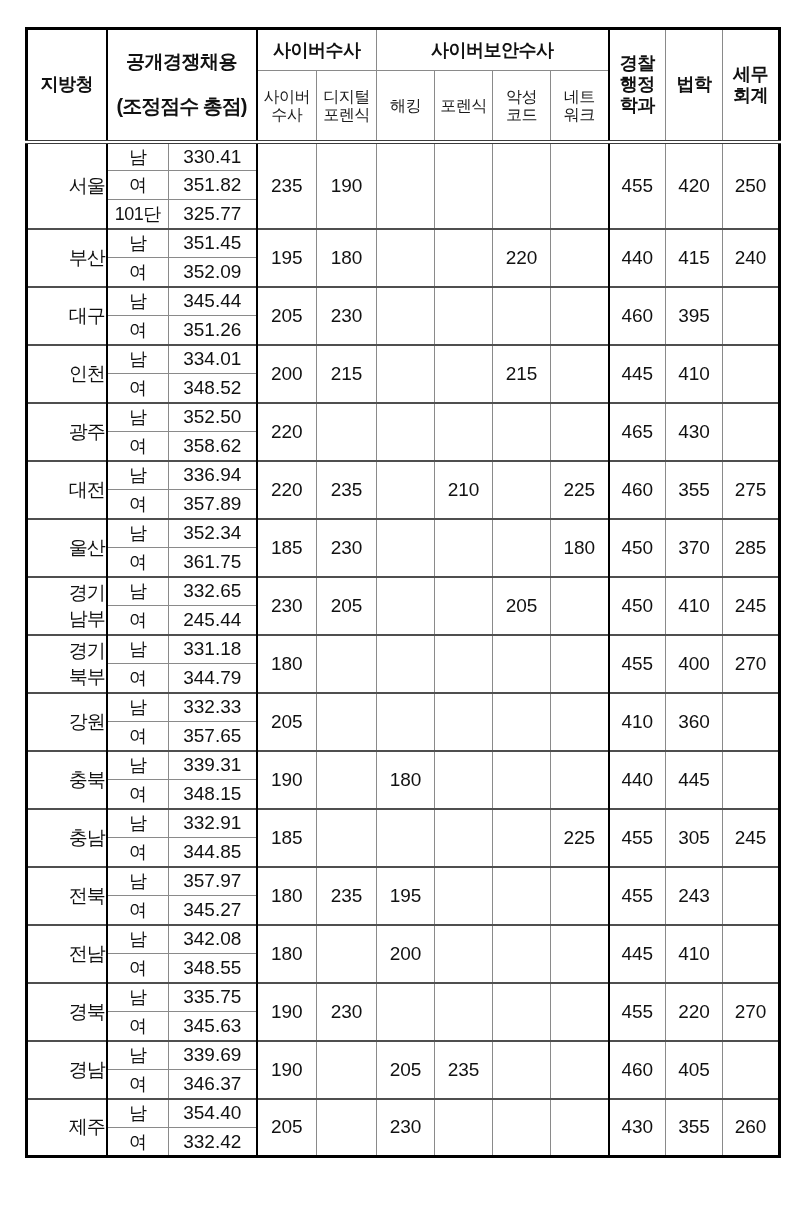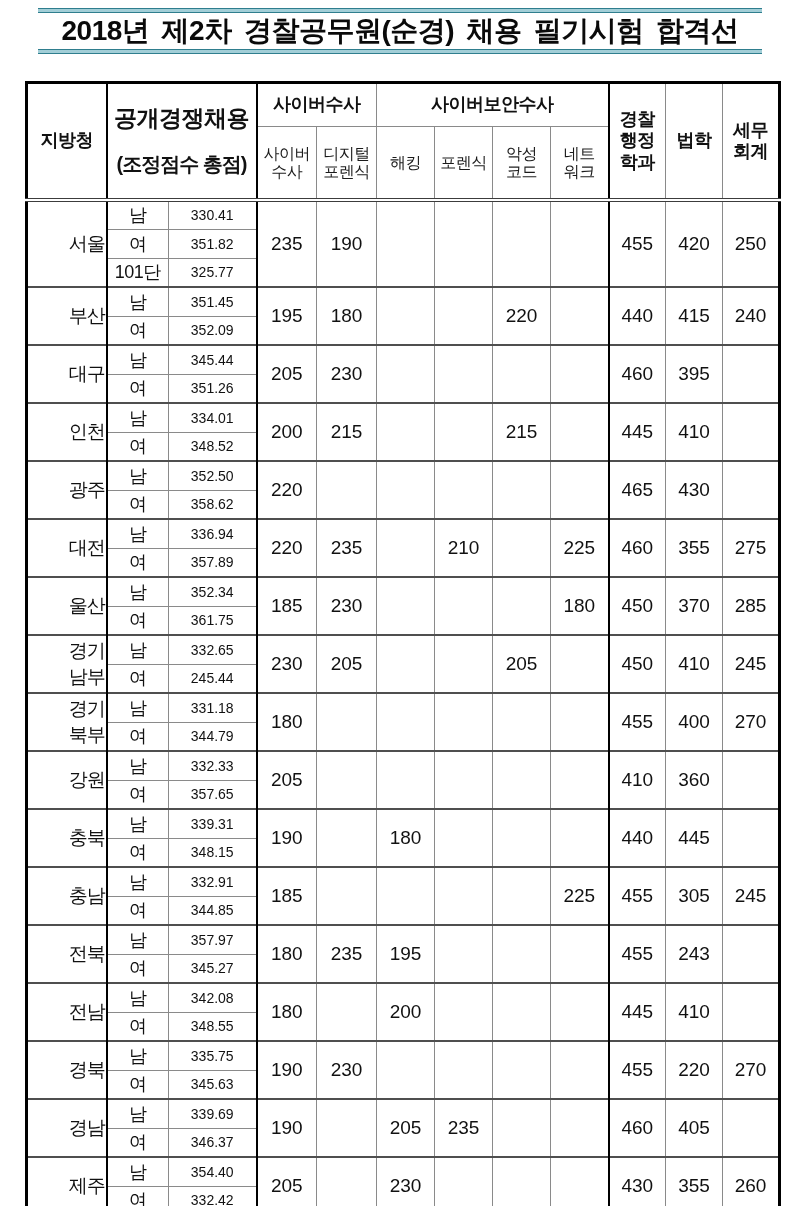--- a/index.html
+++ b/index.html
@@ -51,51 +51,46 @@
   thead { border-bottom: 4px double #3c3c3c; }
   thead tr.hdr-top  { height: 33px; }
   thead tr.hdr-sub  { height: 55px; }
   th.hdr-main {
     font-weight: bold;
     font-size: 18px;
     white-space: pre-line;
     line-height: 1.18;
     letter-spacing: -0.5px;
   }
-  th.hdr-open .l1 { font-size: 23px; font-weight: bold; letter-spacing: -0.5px; }
+  th.hdr-open .l1 { font-size: 19px; font-weight: bold; letter-spacing: -0.5px; }
   th.hdr-open .l2 { font-size: 20px; font-weight: bold; letter-spacing: -1px; }
   th.hdr-sub-cell {
     font-size: 16px;
     font-weight: normal;
     white-space: pre-line;
     line-height: 1.12;
     letter-spacing: -0.5px;
     color: #1a1a1a;
   }
   tbody tr { height: 29px; }
   tbody th.region-cell { font-size: 19px; letter-spacing: -1px; padding-left: 40px; }
   tbody td.gender-cell { font-size: 18px; letter-spacing: -0.5px; }
-  tbody td.score-cell  { font-size: 14px; }
+  tbody td.score-cell  { font-size: 19px; }
   tbody td.value-cell  { font-size: 19px; }
 
   
   .vthick-l { border-left: 2.5px solid #000 !important; }
   
   tbody tr.region-start > th, tbody tr.region-start > td { border-top: 2px solid #4f4f4f; }
 </style>
 </head>
 <body>
 
 <div class="page">
 
-  <div class="title-wrap">
-    <div class="rule"></div>
-    <h1 class="doc-title">2018년 제2차 경찰공무원(순경) 채용 필기시험 합격선</h1>
-    <div class="rule"></div>
-  </div>
 
   <table class="score-table">
     <colgroup>
       <col style="width:80px">
         <col style="width:62px">
         <col style="width:88px">
       <col style="width:60px">
         <col style="width:60px">
       <col style="width:58px">
         <col style="width:58px">

